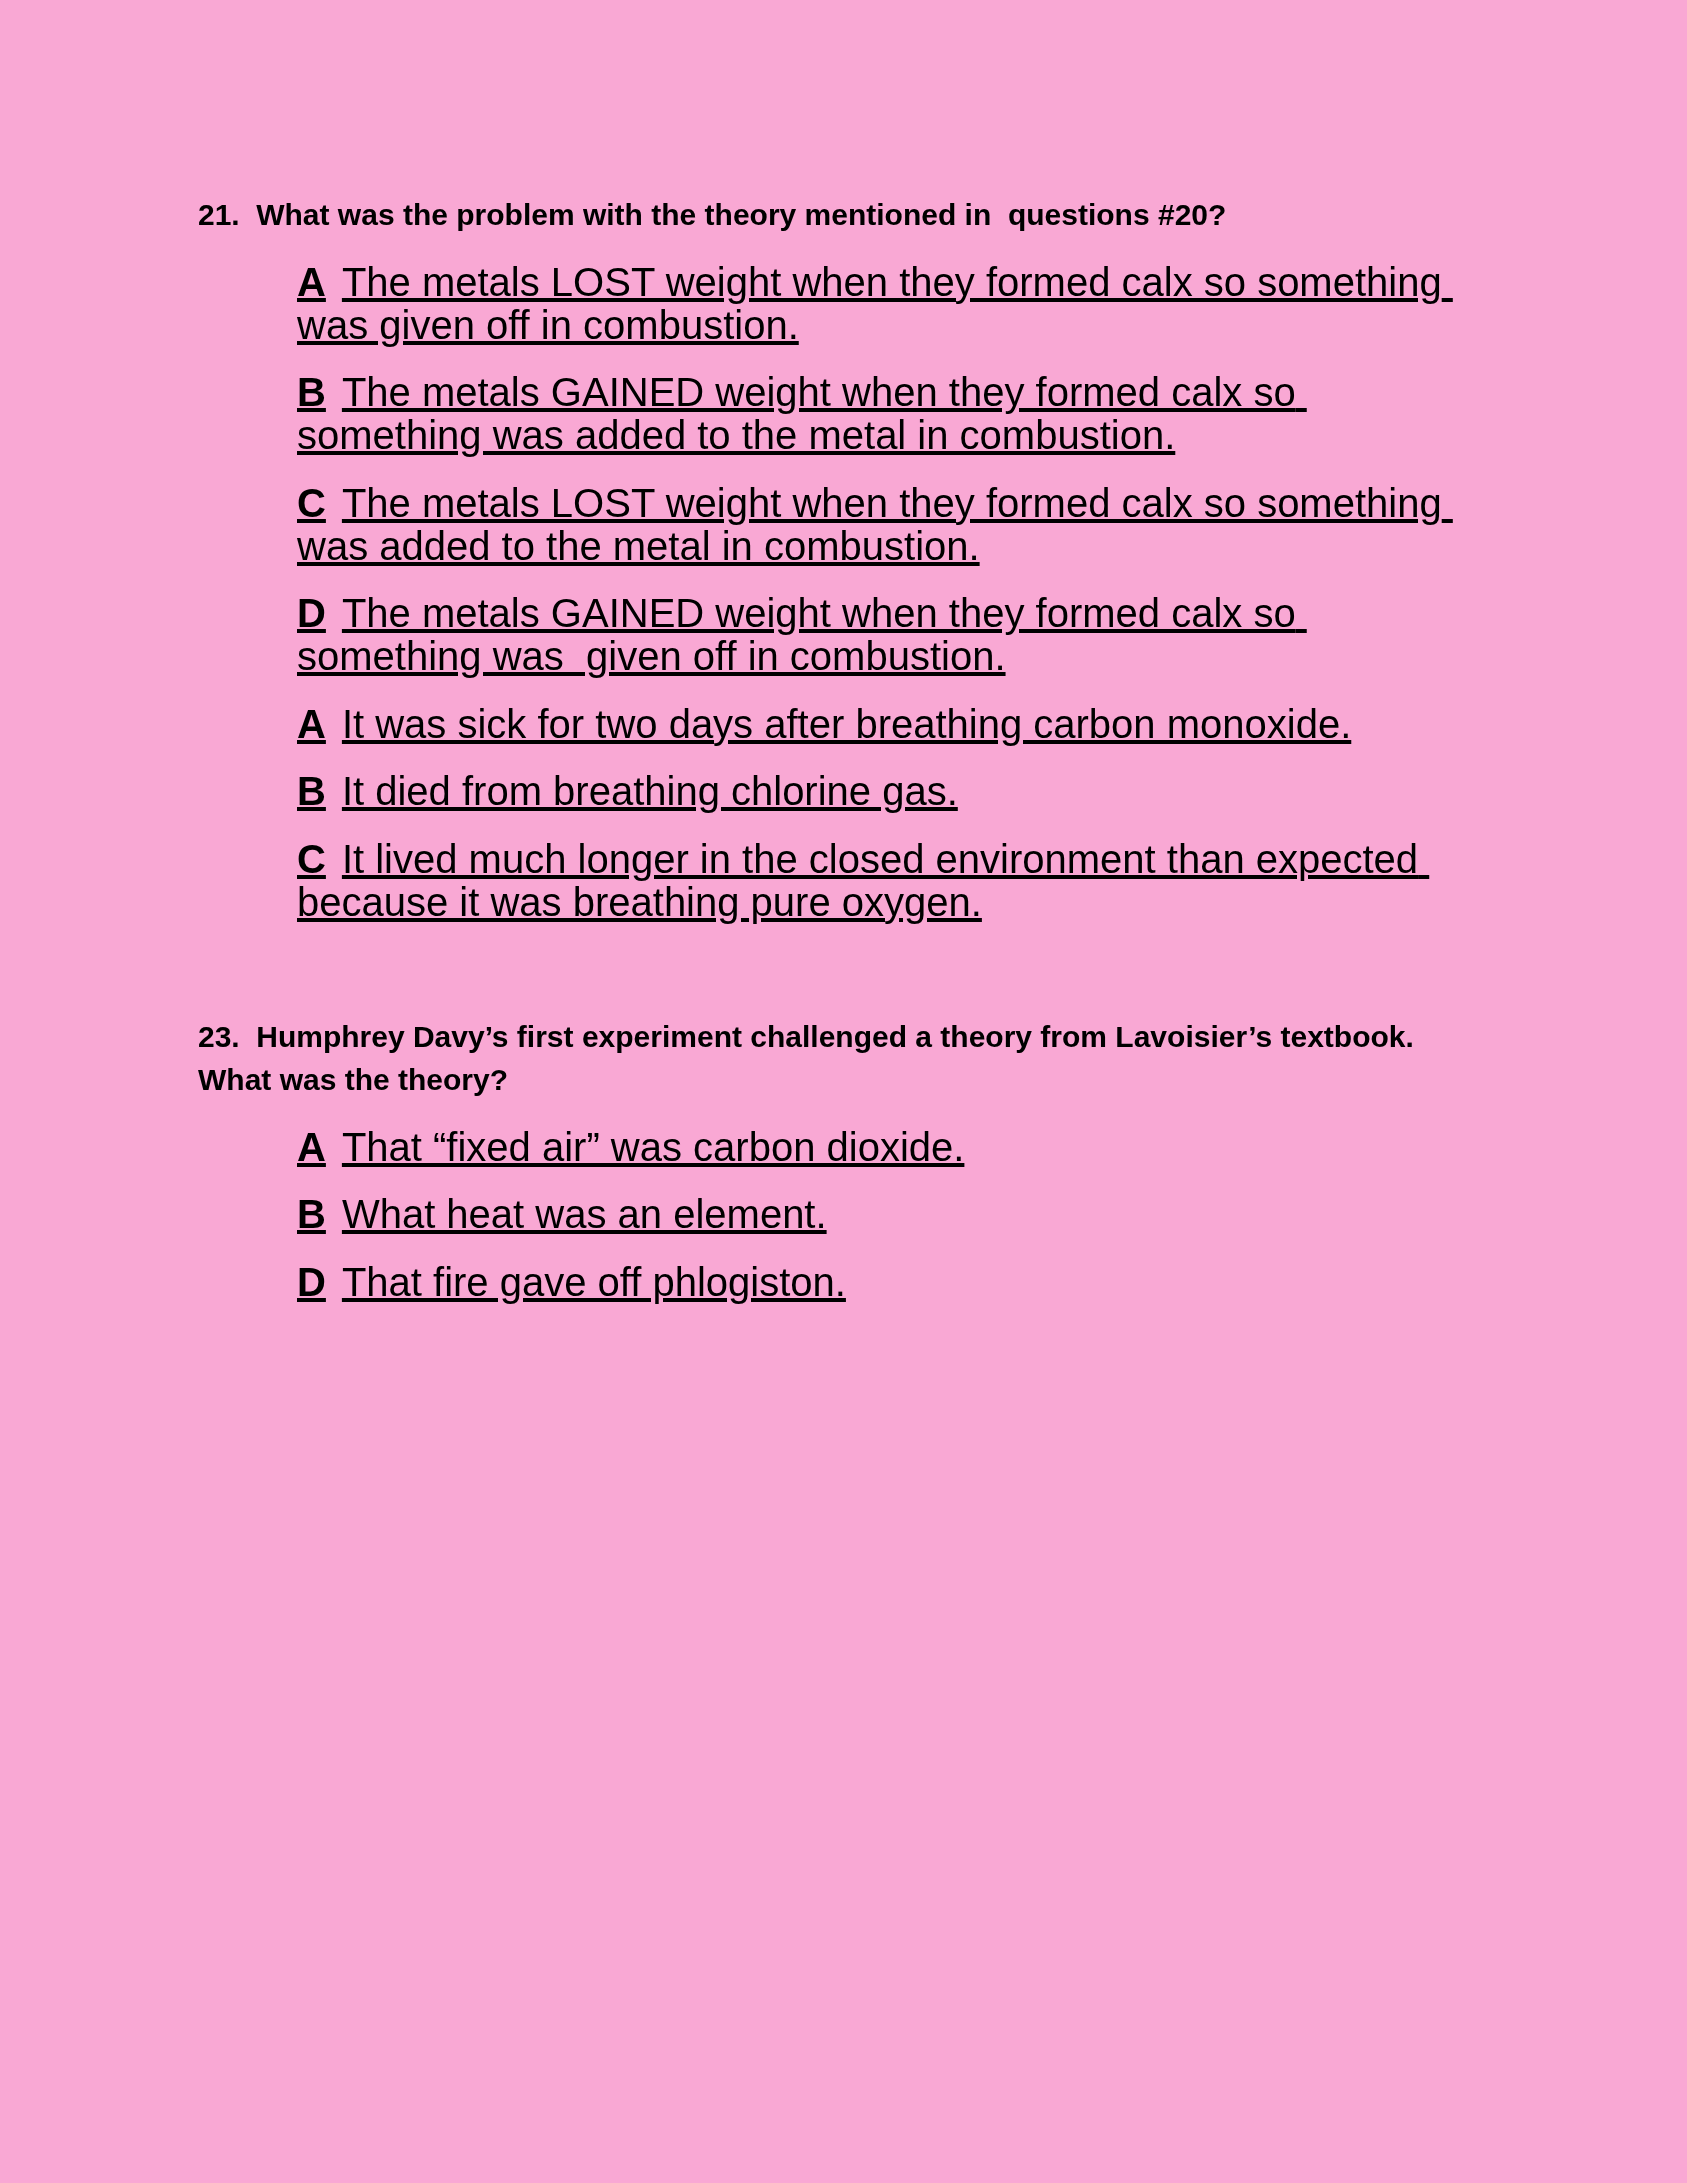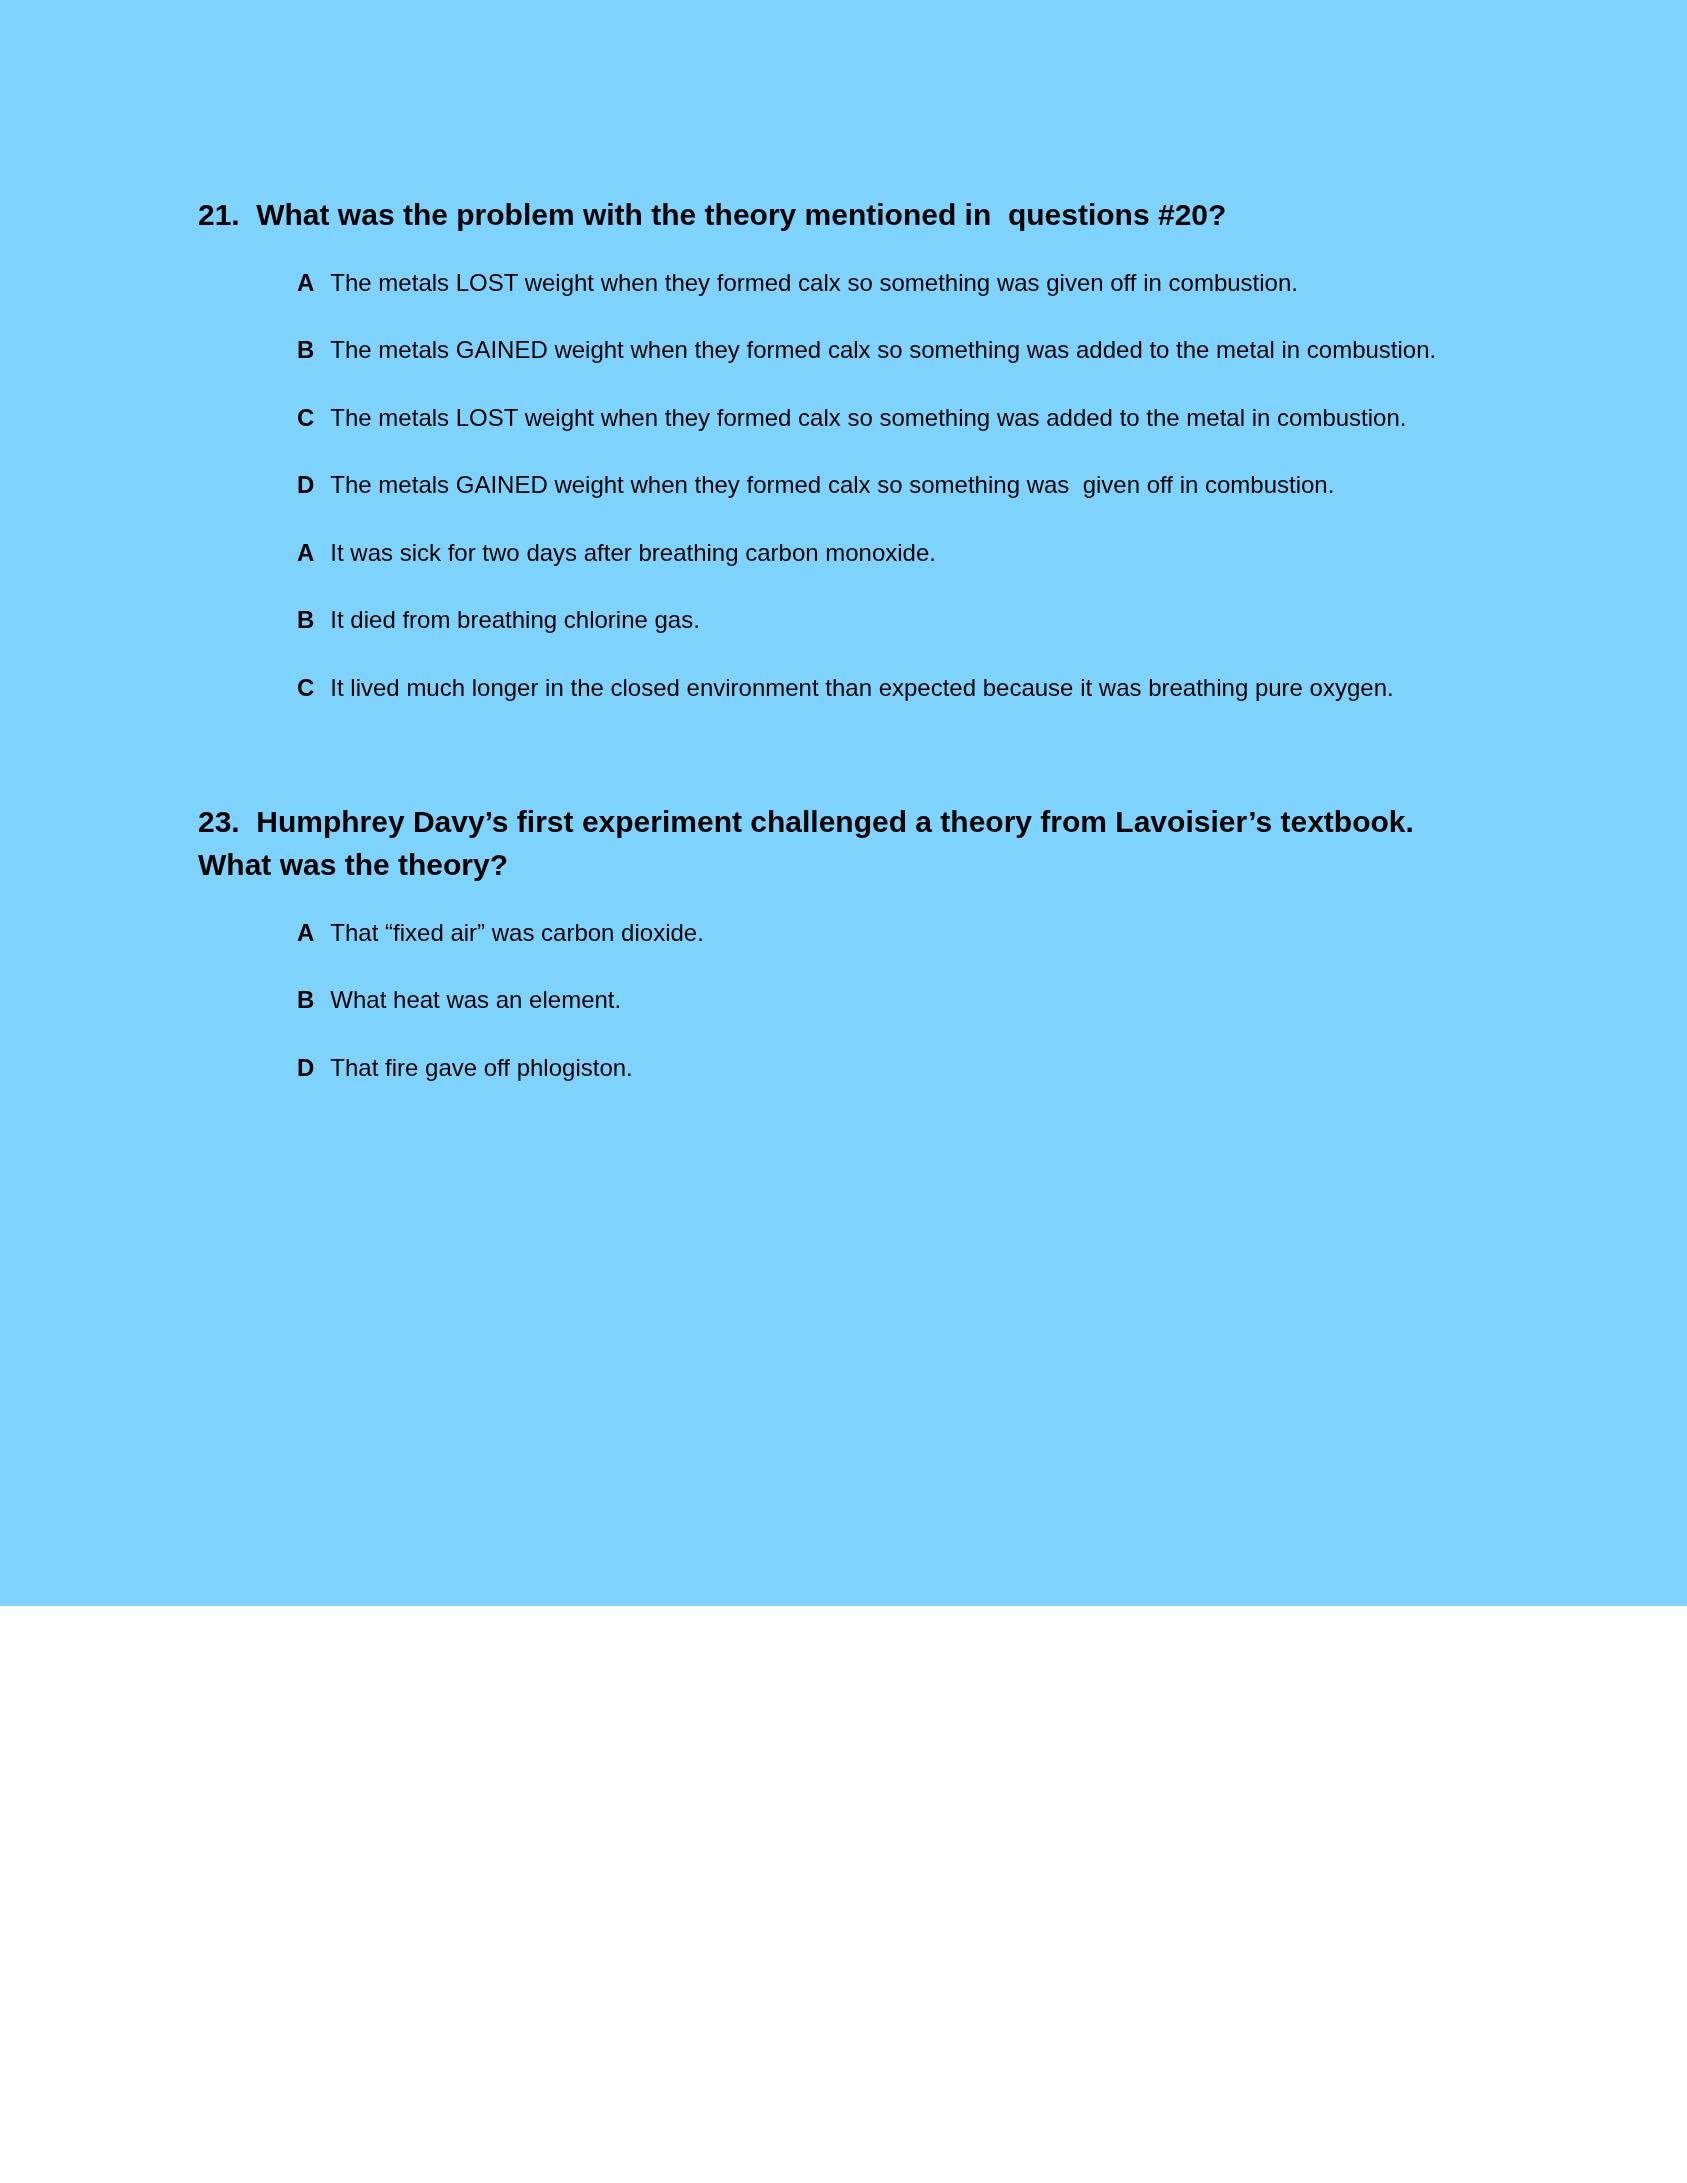--- a/index.html
+++ b/index.html
@@ -10,42 +10,43 @@
   body {
     width: 1687px;
     height: 2183px;
     overflow: hidden;
     font-family: "Liberation Sans", "DejaVu Sans", sans-serif;
     color: #000000;
   }
   .page {
     box-sizing: border-box;
     width: 1687px;
-    height: 1606px;
+    height: 2183px;
     padding: 193px 198px 0 198px;
-    background: #7dd3fc;
+    background: #f9a8d4;
   }
   .q-heading {
     margin: 0 0 24.5px 0;
     font-size: 30px;
     line-height: 43px;
     font-weight: 700;
   }
   .q-num {
     padding-right: 16.5px;
     white-space: pre-wrap;
   }
   .q-text {
     white-space: pre-wrap;
   }
   .option {
     margin: 0 0 24.5px 99px;
-    font-size: 24px;
+    font-size: 40px;
     line-height: 43px;
     font-weight: 400;
+    text-decoration: underline;
   }
   .opt-letter {
     font-weight: 700;
     padding-right: 16px;
     white-space: pre-wrap;
   }
   .opt-text {
     white-space: pre-wrap;
   }
   .spacer {

